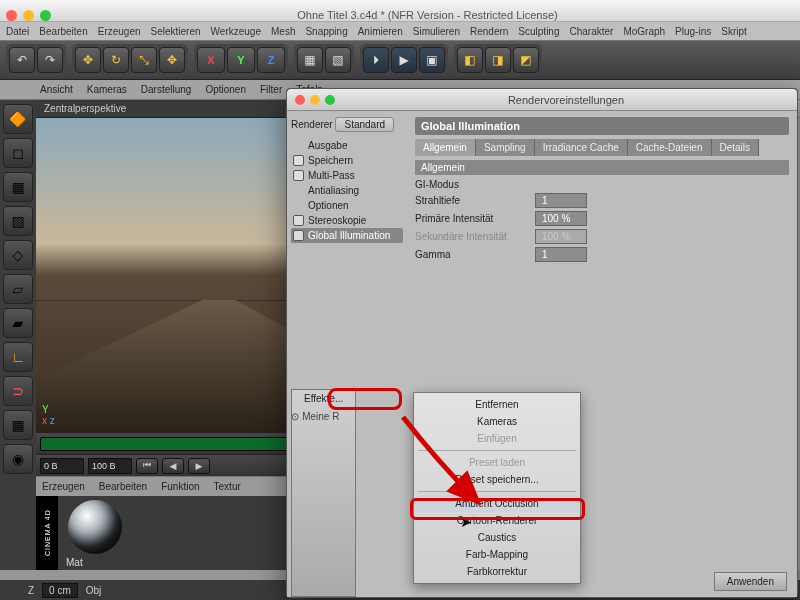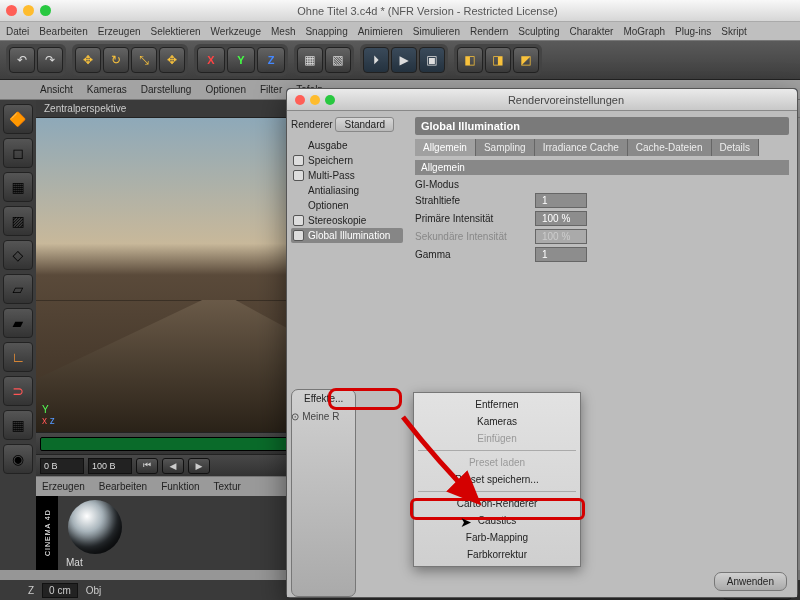--- a/index.html
+++ b/index.html
@@ -1,18 +1,18 @@
 <!DOCTYPE html>
 <html><head>
 <meta charset="utf-8">
 <style>
 * { margin: 0; padding: 0; box-sizing: border-box; font-family: Arial, Helvetica, sans-serif; user-select: none; }
 body { background: #969696; width: 800px; height: 600px; overflow: hidden; position: relative; }
 
-.titlebar { height: 22px; background: linear-gradient(#f8f8f8,#d6d6d6); display: flex; align-items: center; padding: 0 6px; font-size: 11px; color: #555; border-bottom: 1px solid #aaa; }
+.titlebar { height: 22px; background: linear-gradient(#f8f8f8,#d6d6d6); display: flex; align-items: flex-end; padding: 0 6px; font-size: 11px; color: #555; border-bottom: 1px solid #aaa; }
 .traffic { display: flex; gap: 6px; margin-right: 10px; }
 .traffic span { width: 11px; height: 11px; border-radius: 50%; display: inline-block; }
 .tl-r { background: #ff5f57; } .tl-y { background: #febc2e; } .tl-g { background: #28c840; }
 .titlebar .title { flex: 1; text-align: center; }
 
 .menubar { height: 18px; background: #bfbfbf; display: flex; align-items: center; font-size: 10px; color: #333; padding-left: 6px; gap: 10px; }
 .menubar span { cursor: default; }
 
 .toolbar { height: 40px; background: linear-gradient(#5a5a5a,#3e3e3e); display: flex; align-items: center; padding: 0 6px; gap: 6px; border-top: 1px solid #777; border-bottom: 1px solid #222; }
 .toolbar .grp { display: flex; gap: 2px; background: #444; border-radius: 6px; padding: 3px; }
@@ -75,21 +75,21 @@
 .tab.active { background: #a0a0a0; color: #fff; }
 .subhdr { background: #888; color: #fff; font-size: 10px; padding: 2px 6px; margin-bottom: 4px; }
 .prow { display: flex; align-items: center; font-size: 10px; color: #222; margin-bottom: 3px; }
 .prow .plbl { width: 120px; }
 .prow .plbl.dim { color: #888; }
 .prow .pval { background: #8d8d8d; color: #fff; padding: 1px 6px; border: 1px solid #666; min-width: 52px; font-size: 10px; }
 .prow .pval.wide { min-width: 150px; }
 .prow .pval.dim { background: #aaa; color: #ccc; }
 
 .btnbar { position: absolute; left: 4px; bottom: 0; width: 400px; display: flex; gap: 2px; }
-.btn3d { padding: 3px 12px; background: linear-gradient(#d0d0d0,#aaa); border: 1px solid #777; border-radius: 7px; font-size: 10px; color: #222; cursor: pointer; }
+.btn3d { padding: 3px 12px; background: linear-gradient(#d0d0d0,#aaa); border: 1px solid #777; border-radius: 0; font-size: 10px; color: #222; cursor: pointer; }
 
 .highlight-btn { position: absolute; left: 328px; top: 388px; width: 74px; height: 22px; border: 3px solid #d40000; border-radius: 8px; z-index: 50; pointer-events: none; }
 .highlight-item { position: absolute; left: 410px; top: 498px; width: 175px; height: 22px; border: 3px solid #d40000; border-radius: 6px; z-index: 50; pointer-events: none; }
 .arrow { position: absolute; left: 398px; top: 412px; z-index: 50; pointer-events: none; }
 
 .ctx { position: absolute; left: 413px; top: 392px; width: 168px; background: linear-gradient(#e2e2e2,#cfcfcf); border: 1px solid #777; box-shadow: 0 4px 12px rgba(0,0,0,.4); font-size: 10px; padding: 3px 0; z-index: 40; text-align: center; }
 .ctx .ci { padding: 3px 10px; color: #222; cursor: pointer; }
 .ctx .ci.dim { color: #999; }
 .ctx .sep { height: 1px; background: #aaa; margin: 3px 4px; }
 .ctx .ci.hover { background: #cdd4dc; }
@@ -337,20 +337,21 @@
 </div>
 
 <div class="ctx">
   <div class="ci">Entfernen</div>
   <div class="ci">Kameras</div>
   <div class="ci dim">Einfügen</div>
   <div class="sep"></div>
   <div class="ci dim">Preset laden</div>
   <div class="ci">Preset speichern...</div>
   <div class="sep"></div>
+  <div class="ci hover">Ambient Occlusion</div>
   <div class="ci">Cartoon-Renderer</div>
   <div class="ci">Caustics</div>
   <div class="ci">Farb-Mapping</div>
   <div class="ci">Farbkorrektur</div>
 </div>
 
 <div class="highlight-btn"></div>
 <div class="highlight-item"></div>
 <svg class="arrow" width="110" height="100">
   <defs>

